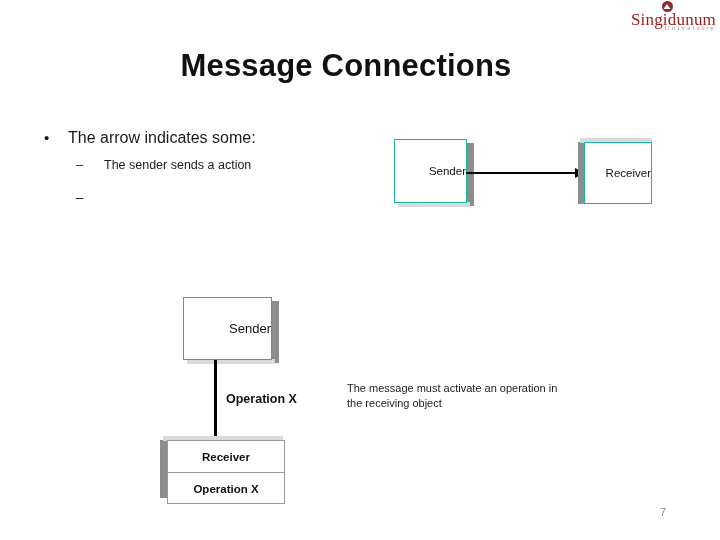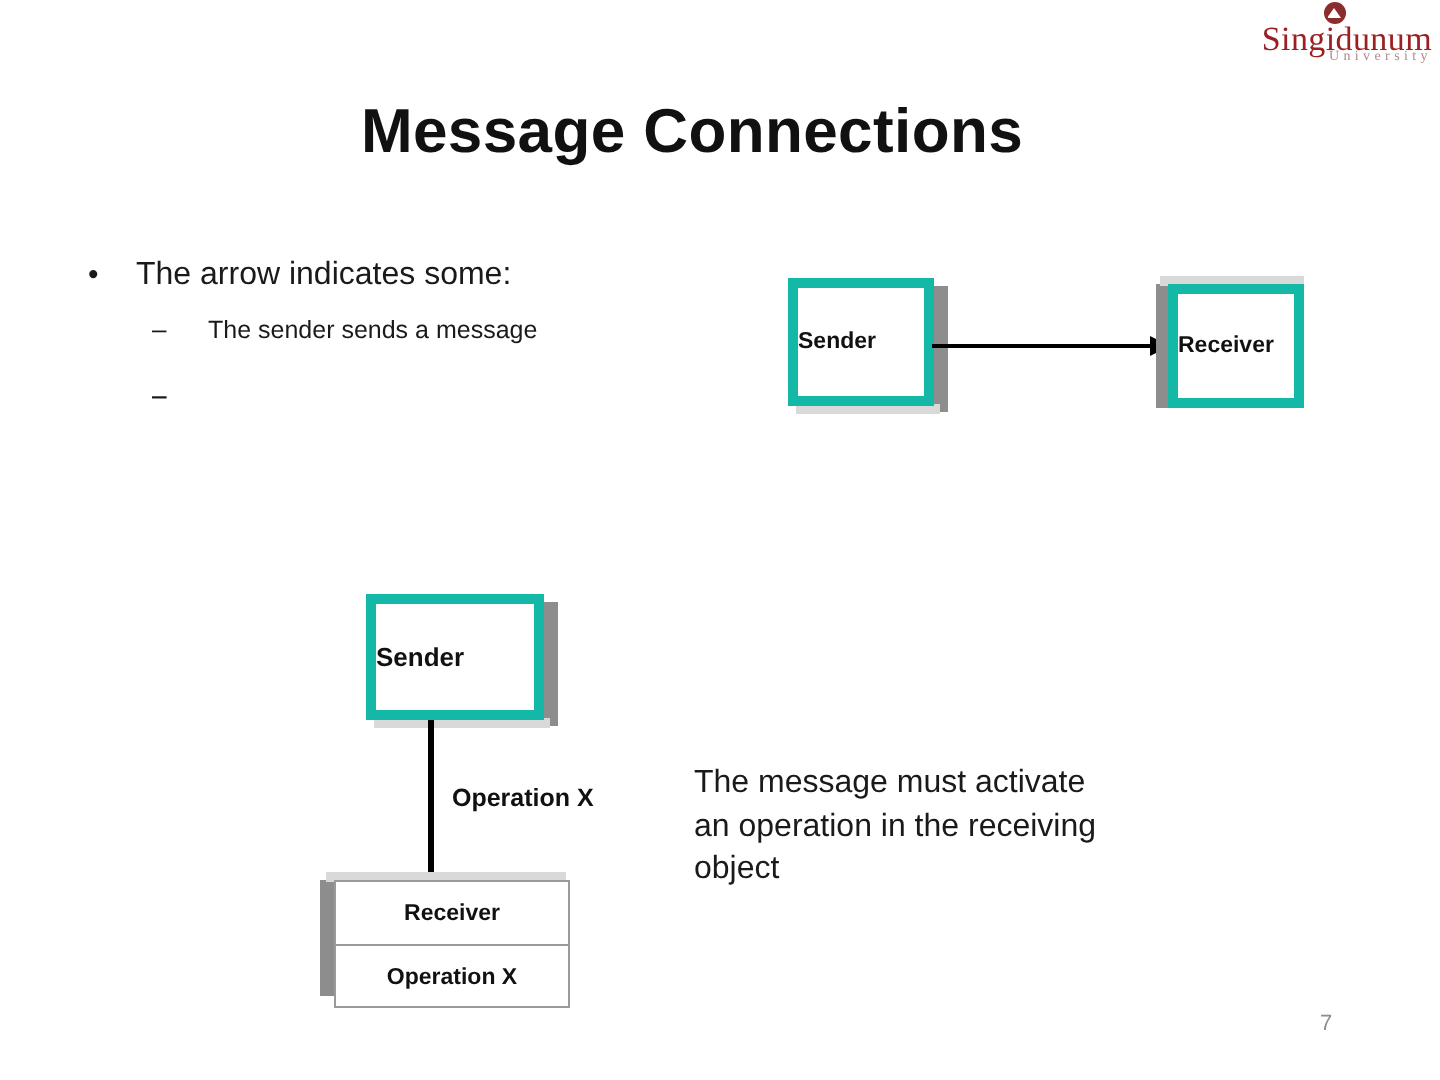--- a/index.html
+++ b/index.html
@@ -112,28 +112,28 @@
     left: 40px;
     top: -1px;
     font-size: 13px;
     color: #1a1a1a;
   }
 
   
   .box {
     position: absolute;
     background: #ffffff;
-    border: 5px solid #14b8a6;
+    border: 1px solid #14b8a6;
     box-sizing: border-box;
     font-size: 11.5px;
-    font-weight: bold;
+    font-weight: normal;
     color: #111111;
     display: flex;
     align-items: center;
-    justify-content: flex-start;
+    justify-content: flex-end;
   }
   
   .shadow-r {
     position: absolute;
     background: #8d8d8d;
   }
   .shadow-l {
     position: absolute;
     background: #8d8d8d;
   }
@@ -200,21 +200,21 @@
     font-weight: bold;
     color: #111111;
     white-space: nowrap;
   }
 
   #caption {
     position: absolute;
     left: 347px;
     top: 381px;
     width: 215px;
-    font-size: 16px;
+    font-size: 11px;
     color: #1a1a1a;
     line-height: 1.35;
   }
 
   #pagenum {
     position: absolute;
     left: 660px;
     top: 506px;
     font-size: 11px;
     color: #8d8d8d;
@@ -233,21 +233,21 @@
 
   <div id="title">Message Connections</div>
 
   <div id="bullets">
     <div class="l1">
       <span class="dot">•</span>
       <span>The arrow indicates some:</span>
     </div>
     <div class="l2">
       <span class="dash">–</span>
-      <span>The sender sends a message</span>
+      <span>The sender sends a action</span>
     </div>
     <div class="l2">
       <span class="dash">–</span>
     </div>
     <div class="l2">
       <span class="dash">–</span>
     </div>
   </div>
 
   <div>

